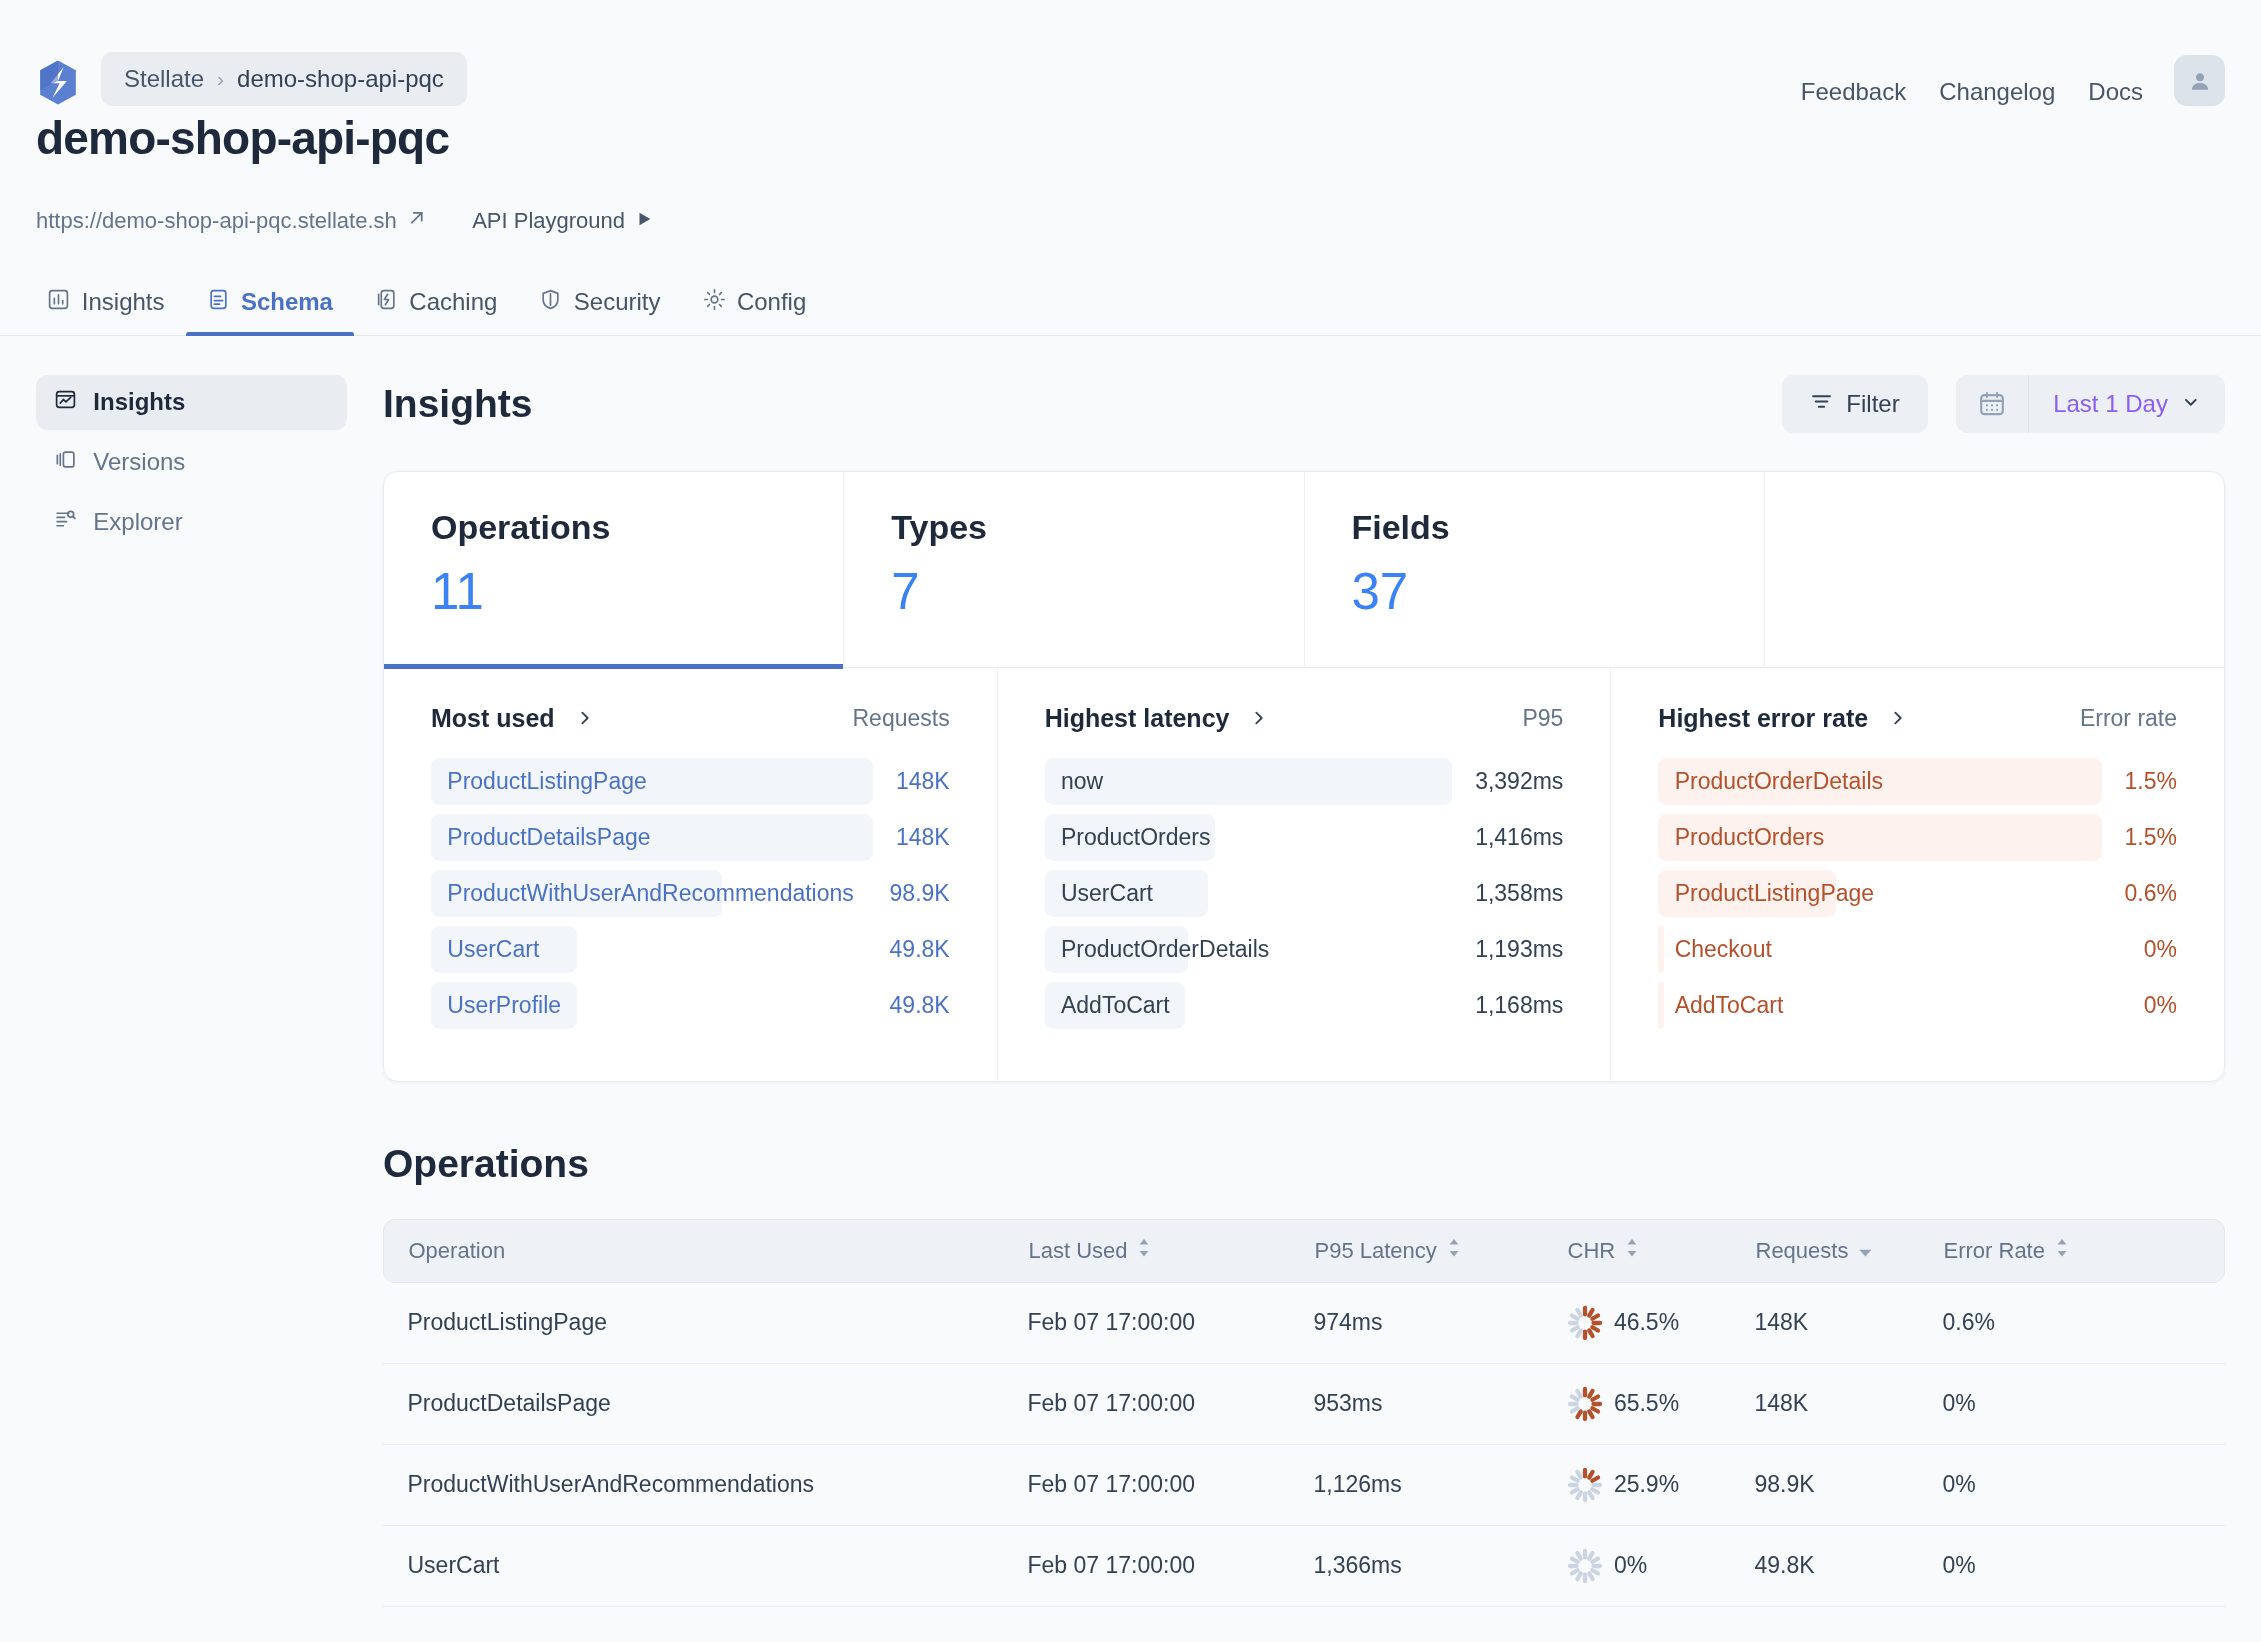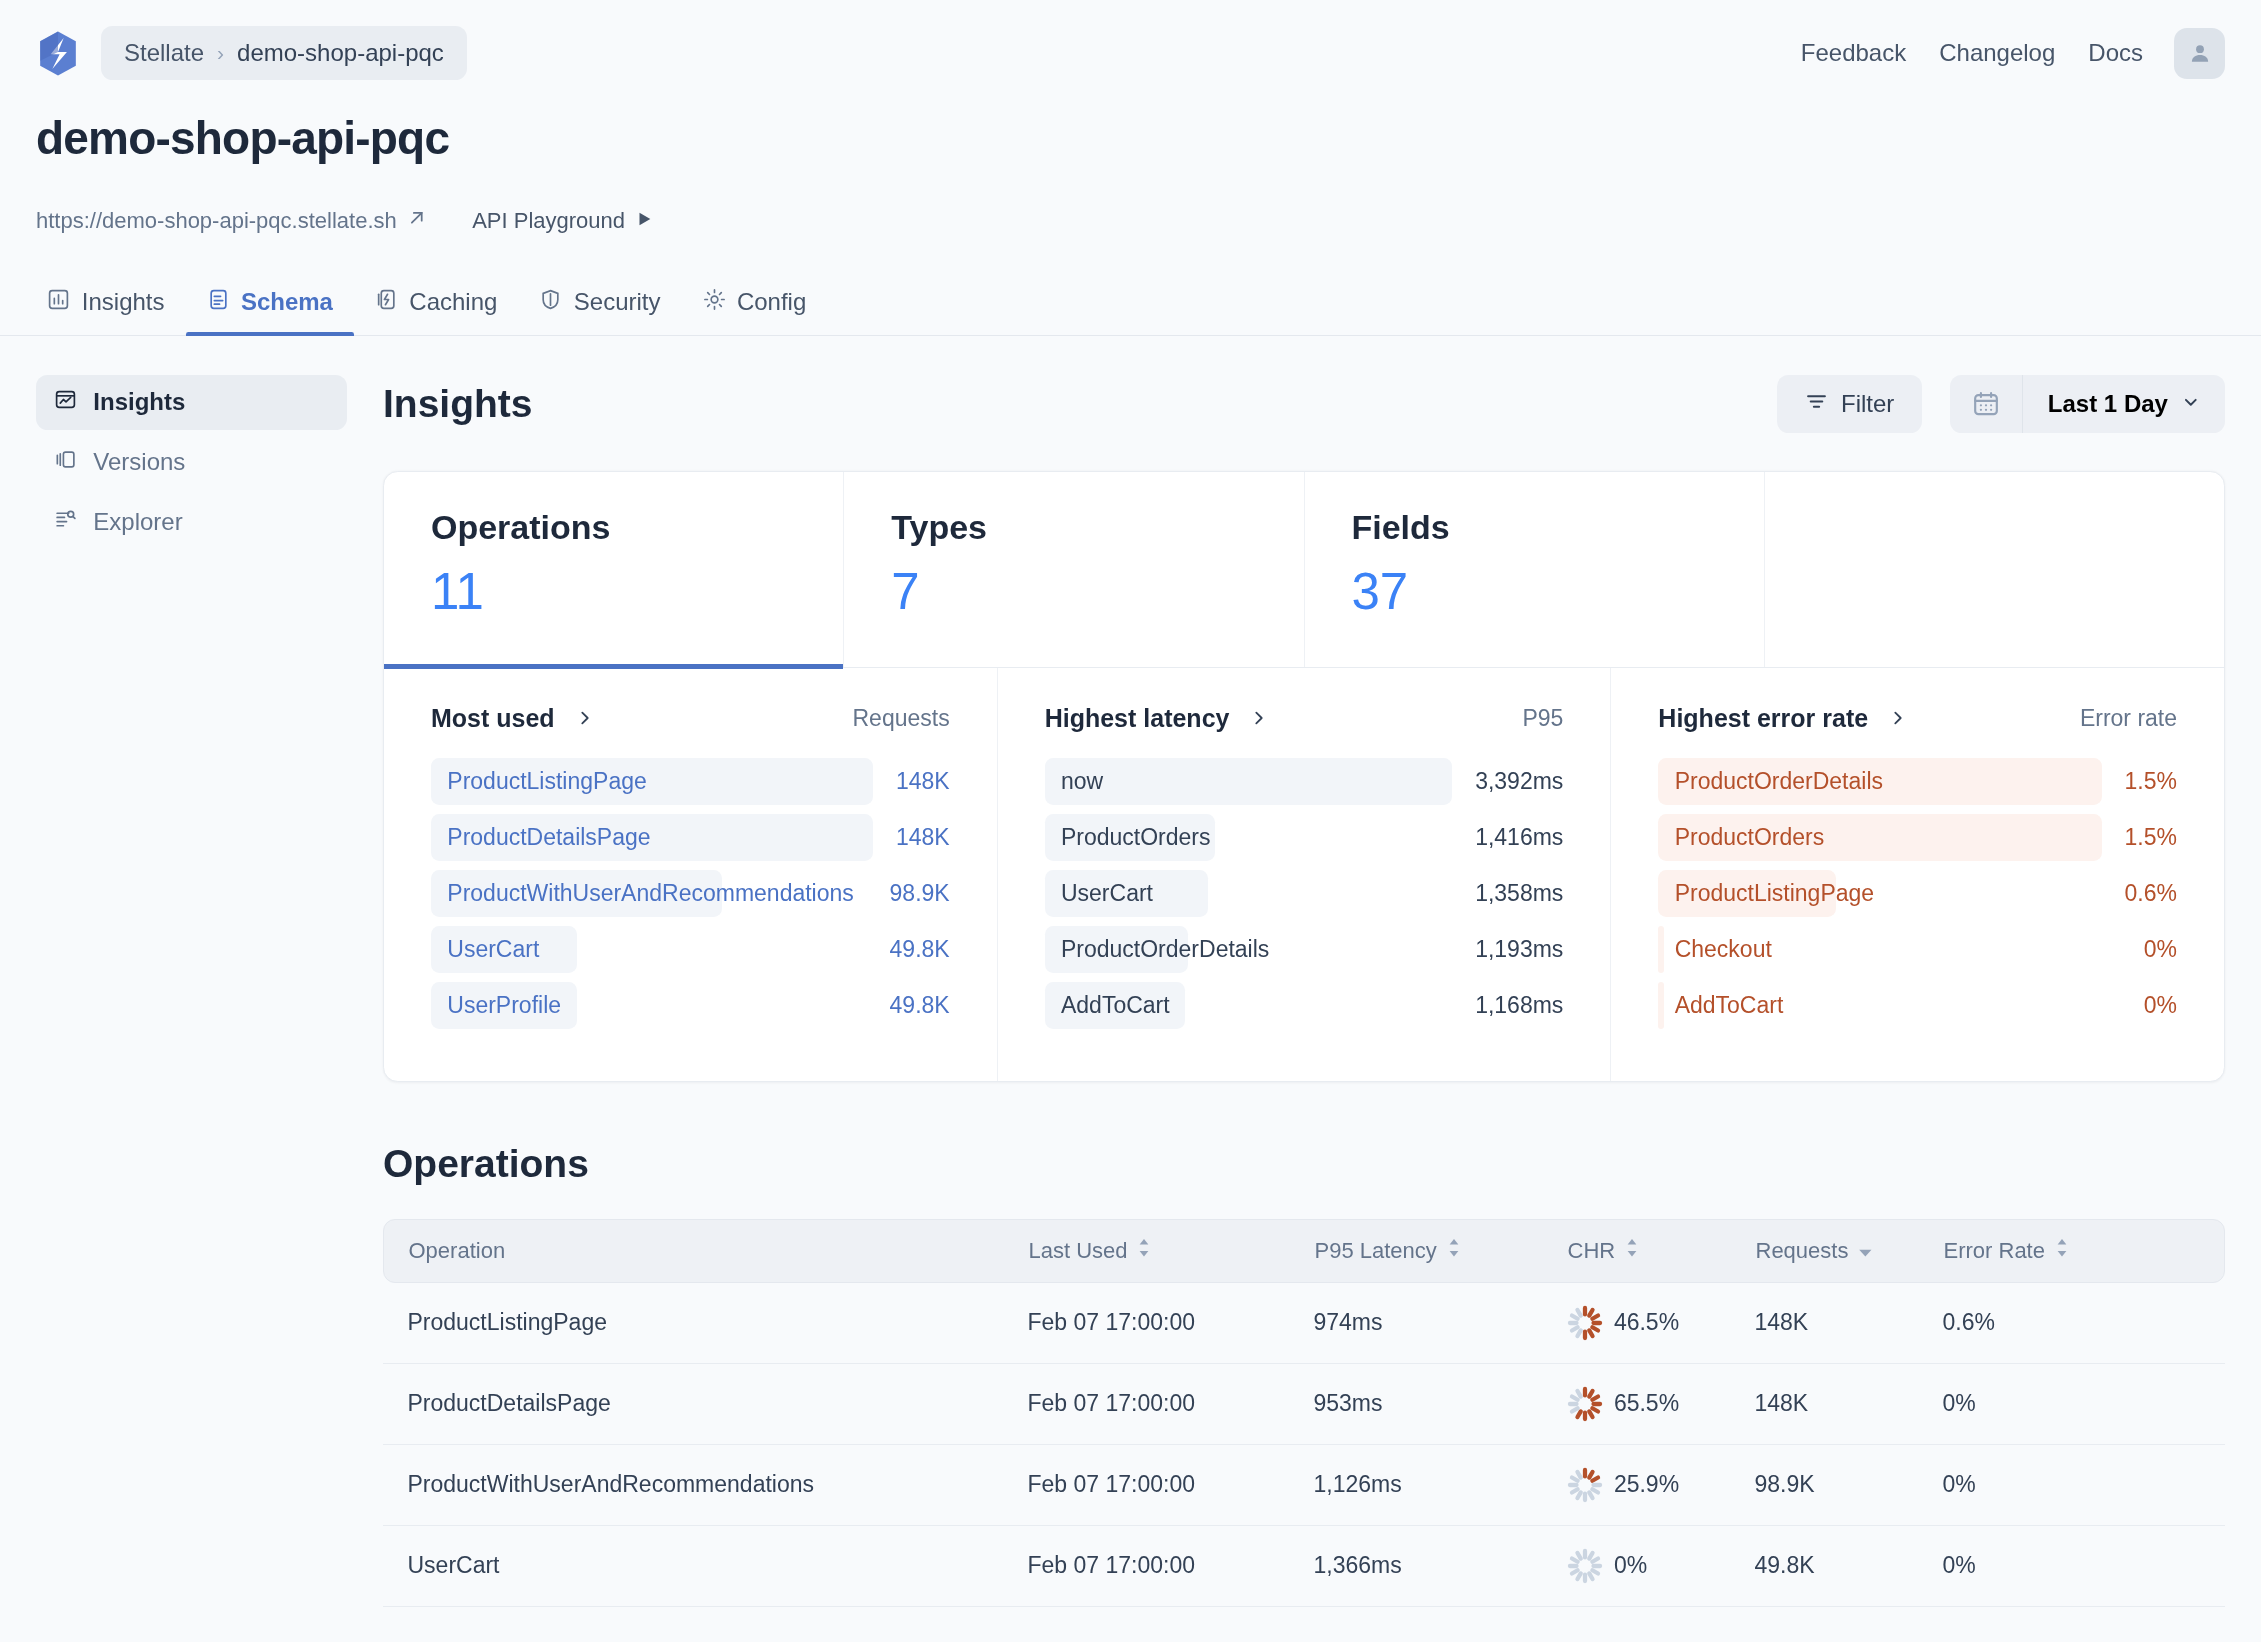--- a/index.html
+++ b/index.html
@@ -6,22 +6,22 @@
   html, body {
     width: 2261px; height: 1643px;
     background: #f8fafc;
     font-family: "Liberation Sans", sans-serif;
     color: #1e293b;
     overflow: hidden;
   }
   
   .topbar {
     height: 106px;
-    display: flex; align-items: center;
-    padding: 16px 36px;
+    display: flex; align-items: flex-end;
+    padding: 0 36px;
     background: #f8fafc;
   }
   .logo-mark { width: 44px; height: 47px; flex: 0 0 auto; margin-right: 21px; }
   .breadcrumb {
     display: flex; align-items: center; gap: 13px;
     background: #e9edf2;
     border-radius: 11.4px;
     padding: 13px 23px;
     font-size: 24px;
     color: #475569;
@@ -104,21 +104,21 @@
     background: #eceff4; border-radius: 11.4px;
     margin-left: 28px; overflow: hidden;
     cursor: pointer;
   }
   .daterange .dr-icon {
     display: flex; align-items: center; justify-content: center;
     width: 73px; border-right: 1.6px solid #dfe4ea;
   }
   .daterange .dr-label {
     display: flex; align-items: center; gap: 13px;
-    padding: 14.7px 24.5px; font-size: 24px; color: #000000; font-weight: bold;
+    padding: 14.7px 24.5px; font-size: 24px; color: #8b5cf6; font-weight: normal;
   }
 
   
   .insight-card {
     background: #fff;
     border: 1.6px solid #e8ecf1;
     border-radius: 14.7px;
     box-shadow: 0 0.8px 2.4px rgba(15,23,42,.05);
     overflow: hidden;
   }

